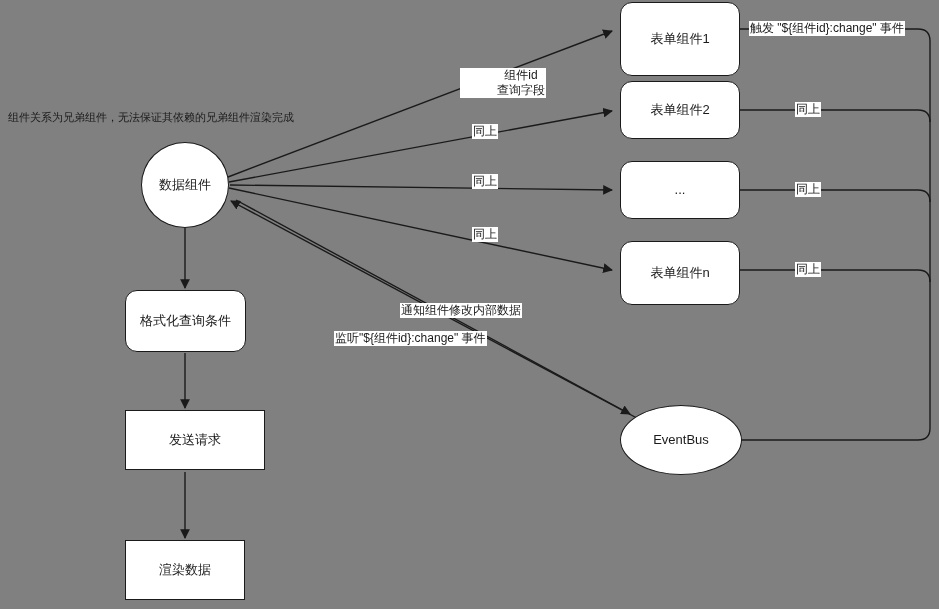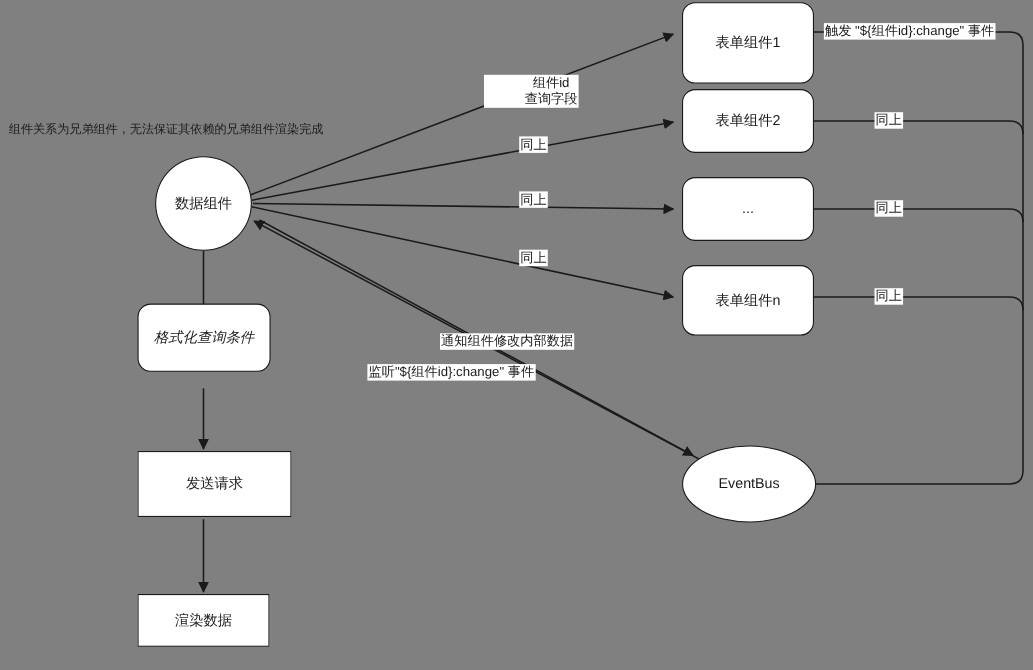--- a/index.html
+++ b/index.html
@@ -91,48 +91,48 @@
       <path d="M 740 270 L 918 270 Q 930 270 930 282"></path>
     </g>
   </svg>
 
   <div class="free-text" style="left:8px; top:110px;">组件关系为兄弟组件，无法保证其依赖的兄弟组件渲染完成</div>
 
   <div class="node circle" style="left:141px; top:142px; width:88px; height:86px;">
     <span>数据组件</span>
   </div>
 
-  <div class="node rounded" style="left:125px; top:276px; width:121px; height:62px;font-style:italic;">
+  <div class="node rounded" style="left:125px; top:290px; width:121px; height:62px;">
     <span>格式化查询条件</span>
   </div>
   <div class="node sharp" style="left:125px; top:410px; width:140px; height:60px;">
     <span>发送请求</span>
   </div>
-  <div class="node sharp" style="left:125px; top:540px; width:120px; height:48px;">
+  <div class="node sharp" style="left:125px; top:540px; width:120px; height:60px;">
     <span>渲染数据</span>
   </div>
 
   <div class="node rounded" style="left:620px; top:2px; width:120px; height:74px;">
     <span>表单组件1</span>
   </div>
   <div class="node rounded" style="left:620px; top:81px; width:120px; height:58px;align-items:center;">
     <span>表单组件2</span>
   </div>
   <div class="node rounded" style="left:620px; top:161px; width:120px; height:58px;">
     <span>...</span>
   </div>
   <div class="node rounded" style="left:620px; top:241px; width:120px; height:64px;">
     <span>表单组件n</span>
   </div>
 
   <div class="node ellipse" style="left:620px; top:405px; width:122px; height:70px;">
     <span>EventBus</span>
   </div>
 
-  <div class="edge-label two-line" style="left:440px; top:68px;padding-left:37px;">组件id
+  <div class="edge-label two-line" style="left:460px; top:68px;padding-left:37px;">组件id
 查询字段</div>
   <div class="edge-label" style="left:472px; top:124px;">同上</div>
   <div class="edge-label" style="left:472px; top:174px;">同上</div>
   <div class="edge-label" style="left:472px; top:227px;">同上</div>
 
   <div class="edge-label" style="left:749px; top:21px;">触发 "${组件id}:change" 事件</div>
   <div class="edge-label" style="left:795px; top:102px;">同上</div>
   <div class="edge-label" style="left:795px; top:182px;">同上</div>
   <div class="edge-label" style="left:795px; top:262px;">同上</div>
 

